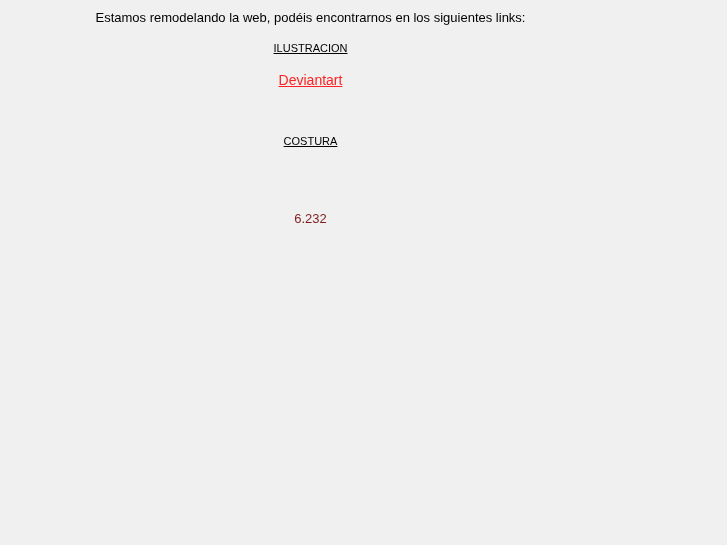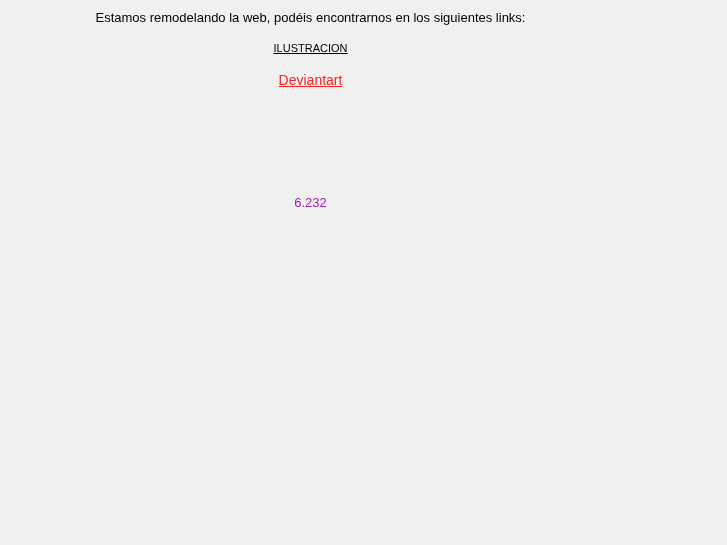--- a/index.html
+++ b/index.html
@@ -48,21 +48,21 @@
     padding: 0;
   }
   a.link {
     color: #ff2222;
     text-decoration: underline;
     font-size: 14px;
   }
   .counter {
     font-size: 13px;
     line-height: 16px;
-    color: #a21caf;
+    color: #7f1d1d;
     margin: 0;
     padding: 0;
   }
 </style>
 </head>
 <body>
 
 <div class="page">
 
   <p class="intro">Estamos remodelando la web, podéis encontrarnos en los siguientes links:</p>
@@ -73,20 +73,21 @@
 
   <div class="spacer-md"></div>
 
   <p class="link-line">
     <a class="link" href="#">Deviantart</a>
   </p>
 
 
   <div class="spacer-lg"></div>
 
+  <h2 class="section-heading">COSTURA</h2>
 
   <div class="spacer-md"></div>
 
 
   <div class="spacer-xl"></div>
 
   <p class="counter">6.232</p>
 
 </div>
 

